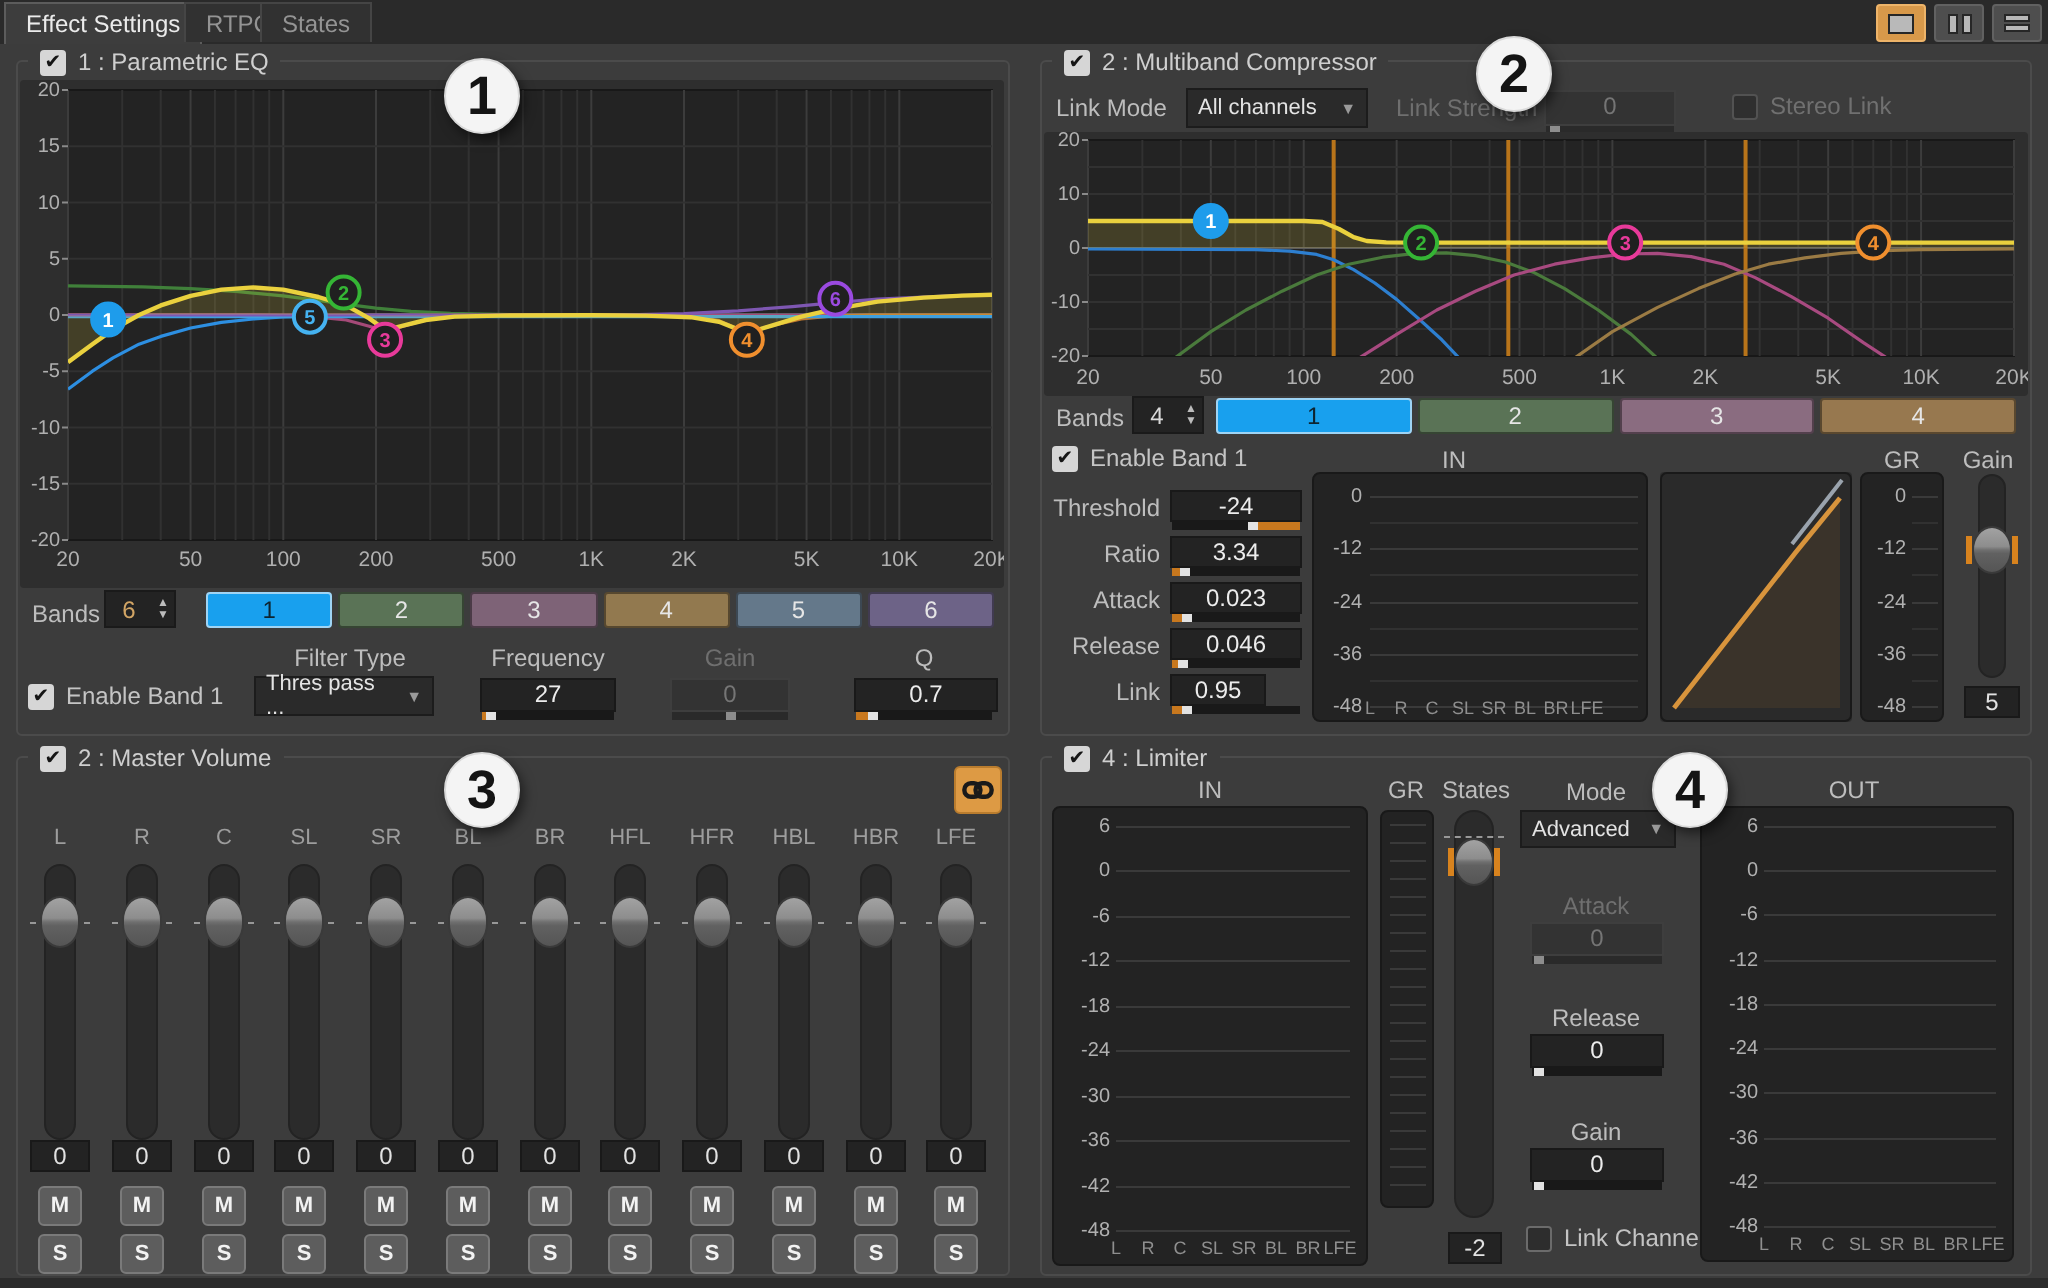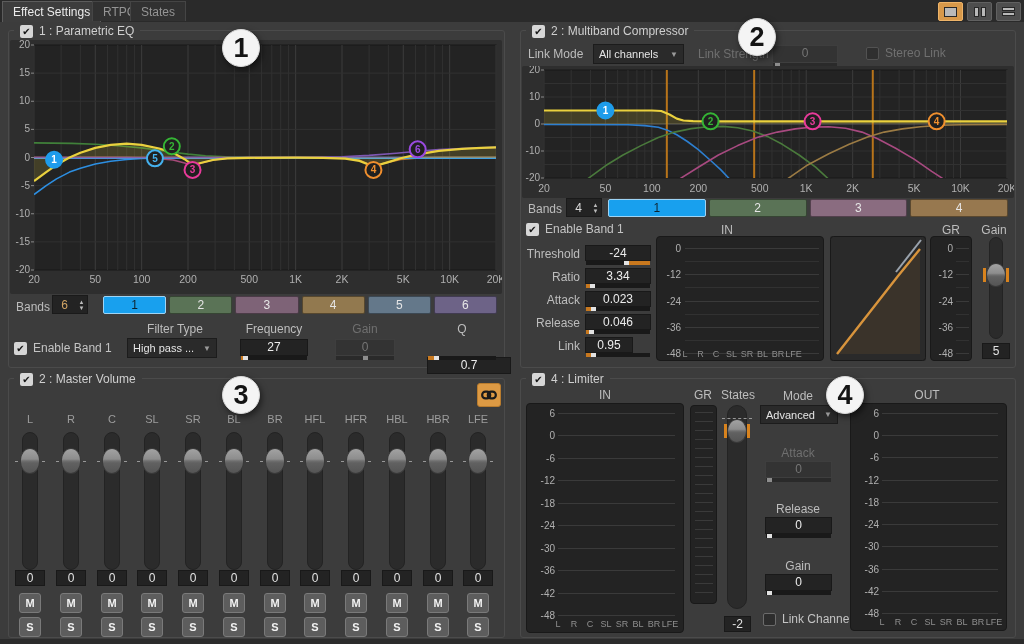--- a/index.html
+++ b/index.html
@@ -225,33 +225,33 @@
     <div class="lbl c" style="left:266px;top:298px">Frequency</div>
     <div class="lbl c dis" style="left:357px;top:298px">Gain</div>
     <div class="lbl c" style="left:454px;top:298px">Q</div>
     <div class="cbrow" style="left:6px;top:317px">
       <span class="cb">
           <span class="mark">✔</span>
         </span>
       <span>Enable Band 1</span>
     </div>
     <div class="dd" style="left:119px;top:314px;width:90px;height:20px">
-      <span>High pass ...</span>
+      <span>Thres pass ...</span>
         <span class="arr">▼</span>
     </div>
     <div class="field" style="left:232px;top:315px;width:68px;height:17px">27</div>
     <div class="sbar" style="left:233px;top:332px;width:66px">
       <div class="fill" style="left:0;width:3%"></div>
         <div class="hnd" style="left:3%"></div>
     </div>
     <div class="field dis" style="left:327px;top:315px;width:60px;height:17px">0</div>
     <div class="sbar dis" style="left:328px;top:332px;width:58px">
       <div class="hnd" style="left:47%"></div>
     </div>
-    <div class="field" style="left:419px;top:333px;width:84px;height:17px">0.7</div>
+    <div class="field" style="left:419px;top:315px;width:72px;height:17px">0.7</div>
     <div class="sbar" style="left:420px;top:332px;width:68px">
       <div class="fill" style="left:0;width:9%"></div>
         <div class="hnd" style="left:9%"></div>
     </div>
   </div>
 
   <div class="panel" id="panel-mbc">
     <div class="frame"></div>
     <div class="ptitle">
       <span class="cb">

